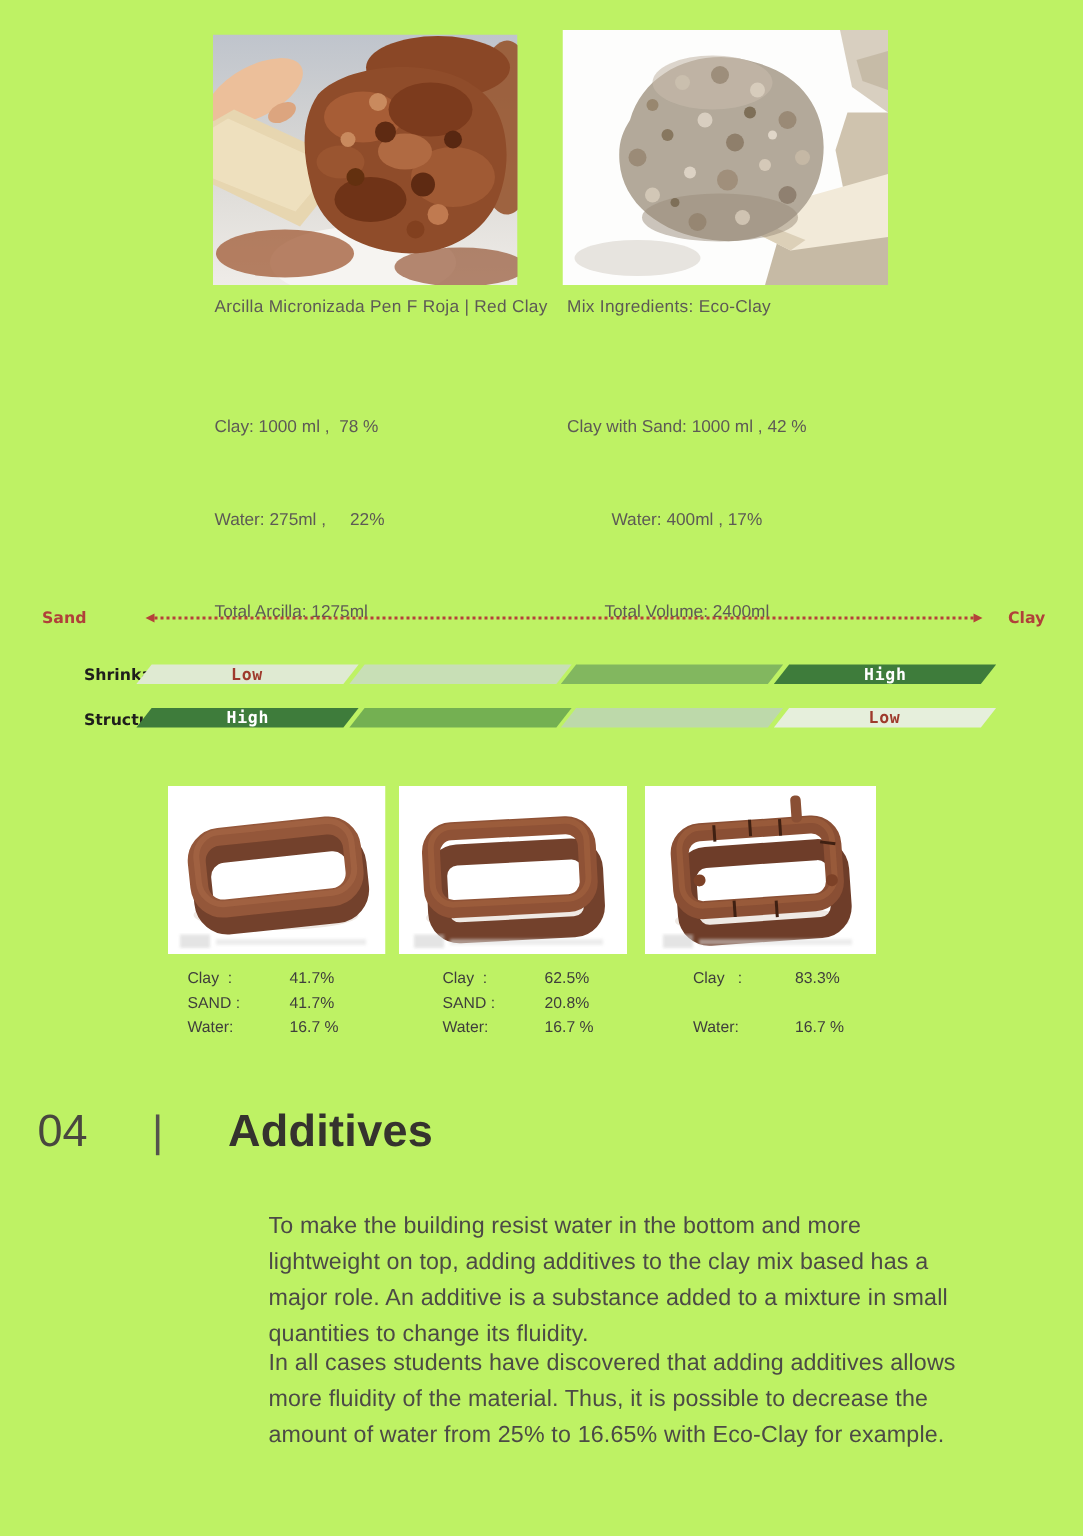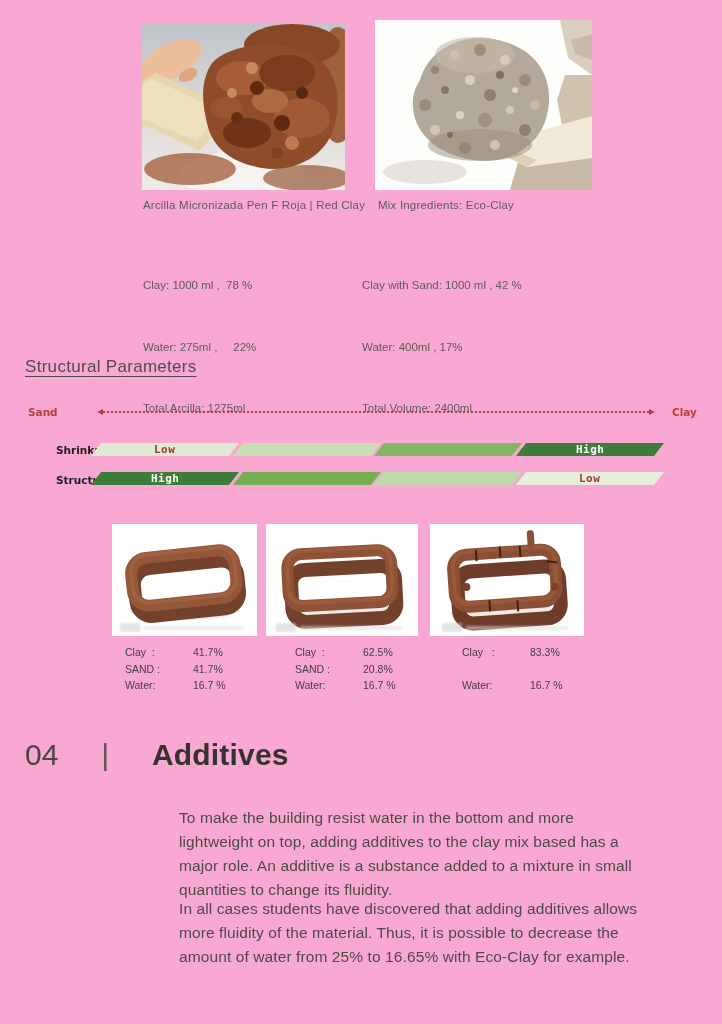--- a/index.html
+++ b/index.html
@@ -1,18 +1,18 @@
 <!DOCTYPE html>
 <html><head>
 <meta charset="utf-8">
 <style>
   * { margin:0; padding:0; box-sizing:border-box; }
   html,body { background:#ffffff; }
   .page {
-    position:relative; width:722px; height:1024px; background:#f9a8d4;
+    position:relative; width:722px; height:1024px; background:#bef264;
     font-family:"Liberation Sans", sans-serif; overflow:hidden; margin:0 auto;
   }
 
   
   .photo { position:absolute; display:block; }
 
   
   .caption {
     position:absolute; font-size:11.5px; color:#5d5a55; letter-spacing:0.2px;
     white-space:pre;
@@ -149,27 +149,26 @@
   </svg>
 
   <div class="caption" style="left:143px; top:199px;">Arcilla Micronizada Pen F Roja | Red Clay</div>
   <div class="statlines" style="left:143px; top:234px;">
     <div>Clay: 1000 ml ,  78 %</div>
     <div>Water: 275ml ,     22%</div>
     <div>Total Arcilla: 1275ml</div>
   </div>
 
   <div class="caption" style="left:378px; top:199px;">Mix Ingredients: Eco-Clay</div>
-  <div class="statlines" style="left:362px; top:234px;">
+  <div class="statlines" style="left:378px; top:234px;text-align:center;">
     <div>Clay with Sand: 1000 ml , 42 %</div>
     <div>Water: 400ml , 17%</div>
     <div>Total Volume: 2400ml</div>
   </div>
 
-  <div class="sp-title" style="left:25px; top:357px;">Structural Parameters</div>
 
   <div class="axis-label" style="left: 28px; top: 406px; color: rgb(176, 65, 58);">Sand</div>
   <div class="axis-line" style="left:100px; top:411px; width:552px;">
     <i class="ah l"></i>
     <i class="ah r"></i>
   </div>
   <div class="axis-label" style="left: 672px; top: 406px; color: rgb(176, 65, 58);">Clay</div>
 
   <div class="scale-label" style="left:28px; top:444px;">Shrinkage</div>
   <div class="scale-bar" style="left:96px; top:443px;">

